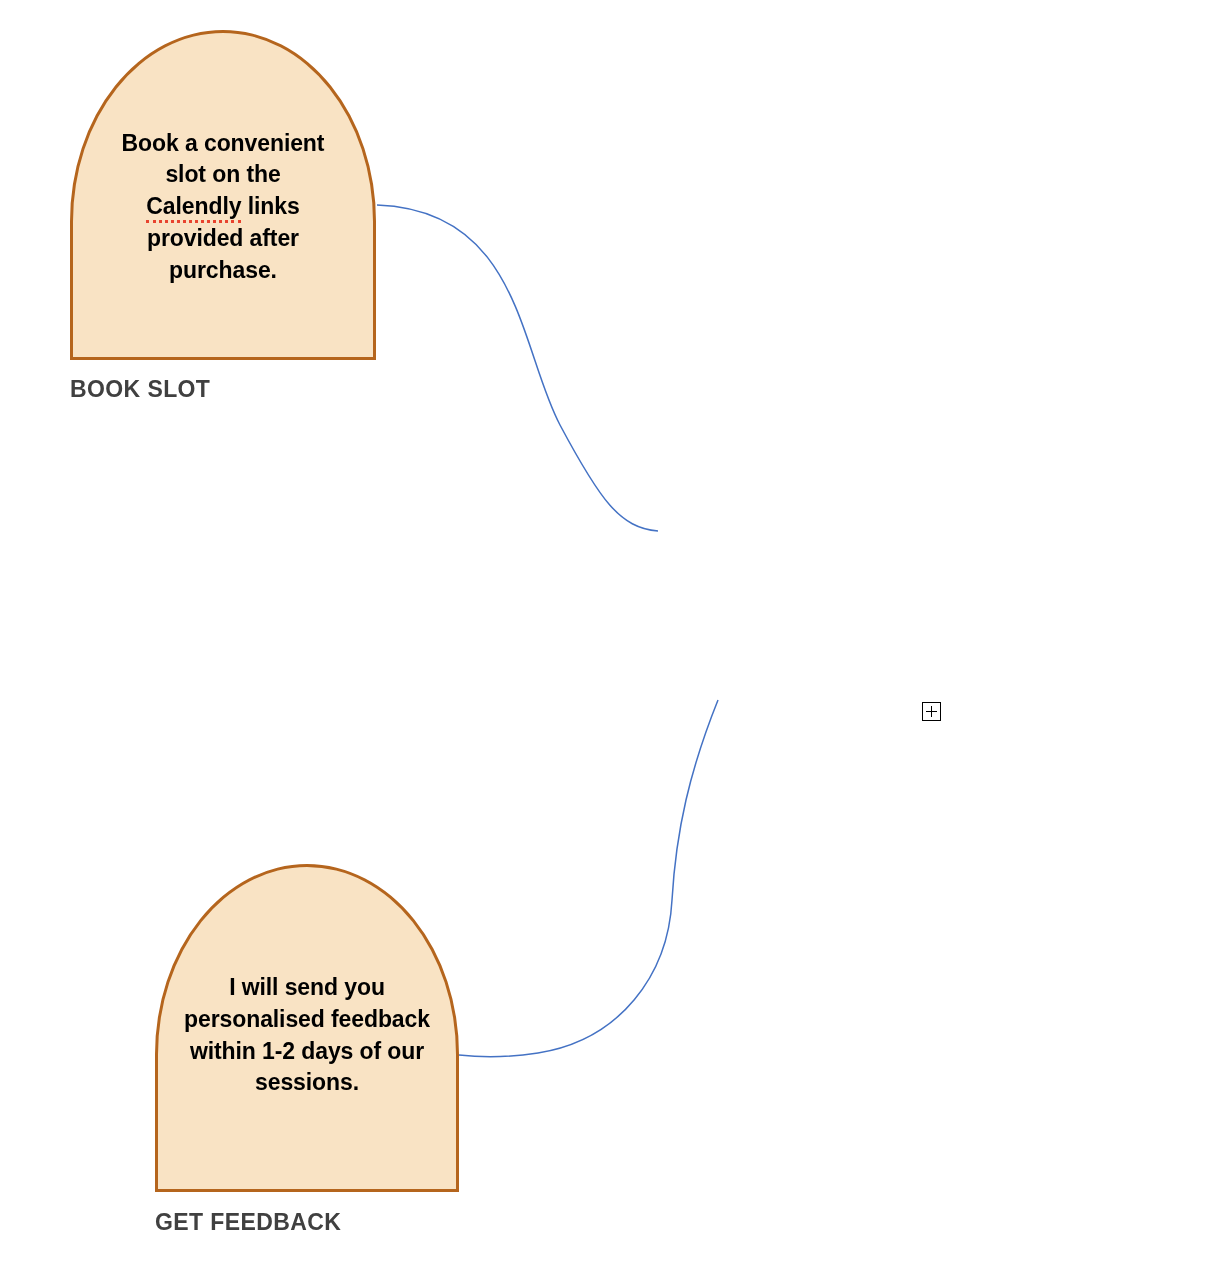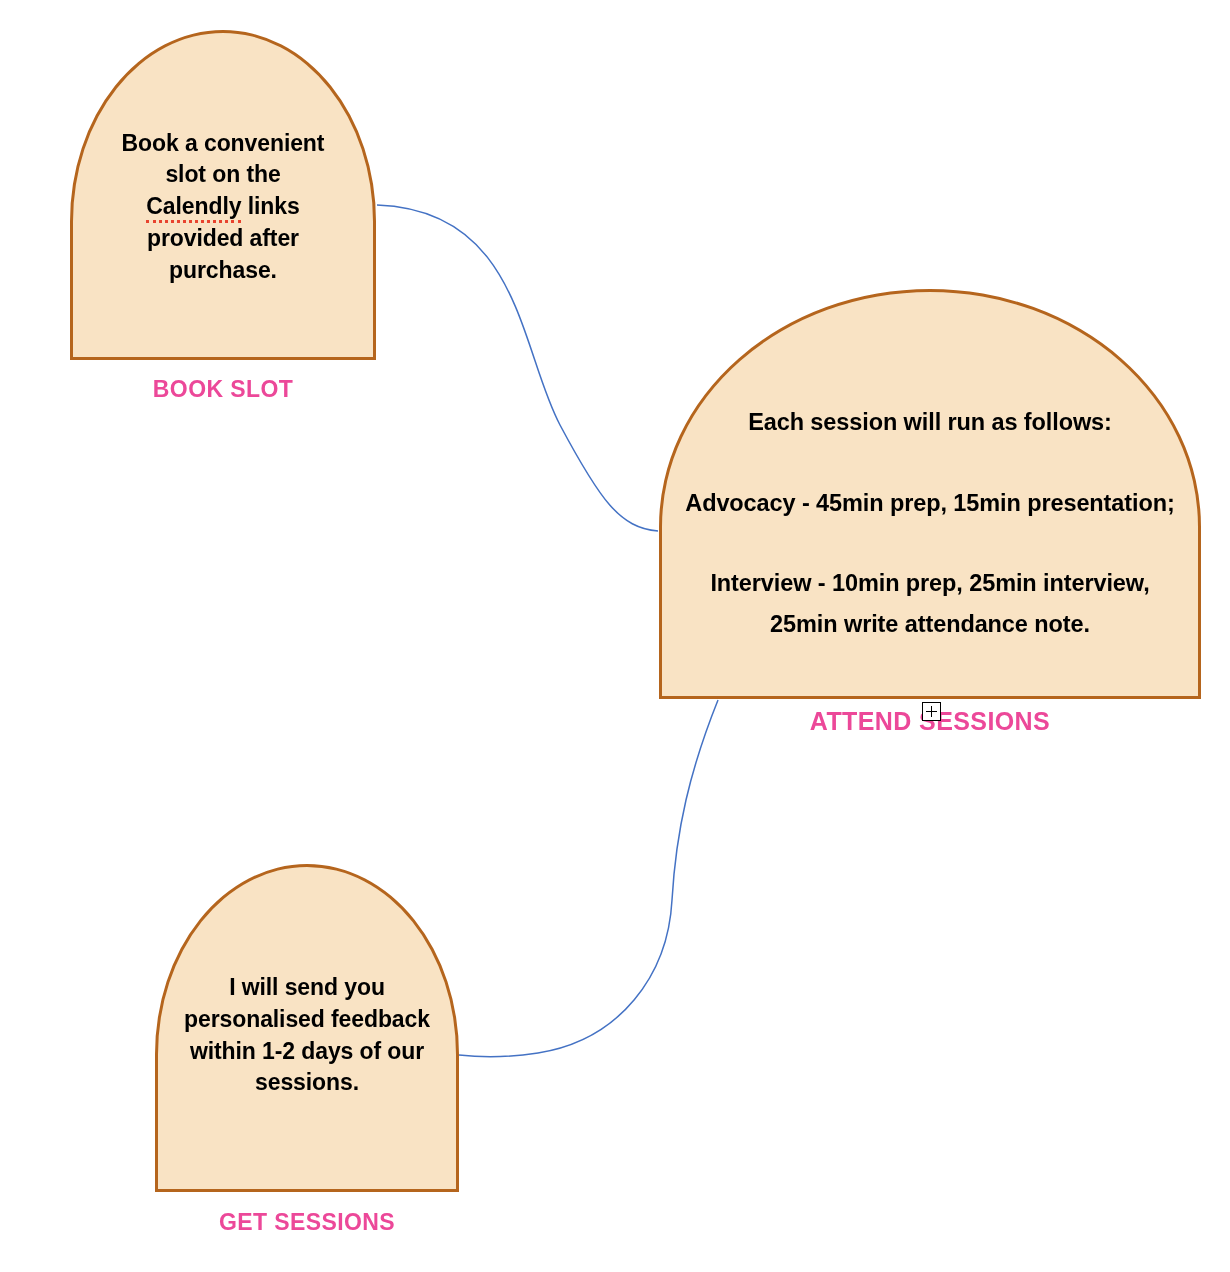--- a/index.html
+++ b/index.html
@@ -63,22 +63,22 @@
     font-weight: bold;
     line-height: 1.38;
     letter-spacing: -0.1px;
     white-space: pre-line;
     padding: 0 14px;
   }
 
   .node-label {
     position: absolute;
     width: 100%;
-    text-align: center;
-    color: #ec4899;
+    text-align: left;
+    color: #404040;
     font-weight: bold;
     letter-spacing: 0.4px;
     white-space: nowrap;
   }
 
   
   #node-book-slot { left: 70px; top: 30px; width: 306px; }
   #node-book-slot .node-shape { width: 306px; height: 330px; }
   #node-book-slot .node-text  { font-size: 23px; margin-top: 24px; }
   #node-book-slot .node-label { top: 346px; font-size: 23px; }
@@ -141,33 +141,23 @@
     <div class="node-shape">
       <div class="node-text"><span>Book a convenient
 slot on the
 </span><span class="spellcheck">Calendly</span><span> links
 provided after
 purchase.</span></div>
     </div>
     <div class="node-label">BOOK SLOT</div>
   </div>
 
-  <div class="node" id="node-attend-sessions">
-    <div class="node-shape">
-      <div class="node-text">Each session will run as follows:
-
-Advocacy - 45min prep, 15min presentation;
-
-Interview - 10min prep, 25min interview, 25min write attendance note.</div>
-    </div>
-    <div class="node-label">ATTEND SESSIONS</div>
-  </div>
 
   <div class="node" id="node-get-feedback">
     <div class="node-shape">
       <div class="node-text">I will send you personalised feedback within 1-2 days of our sessions.</div>
     </div>
-    <div class="node-label">GET SESSIONS</div>
+    <div class="node-label">GET FEEDBACK</div>
   </div>
 
   <div id="crosshair-cursor"></div>
 
 </div>
 
 </body></html>

